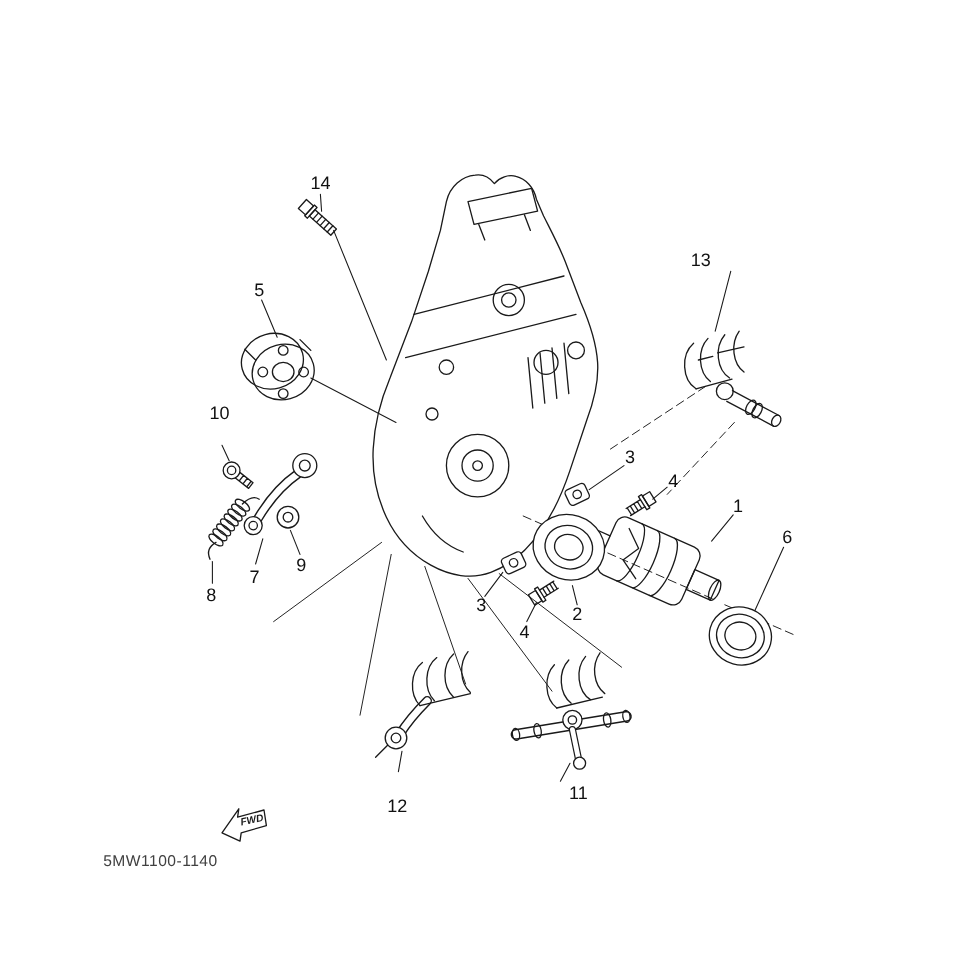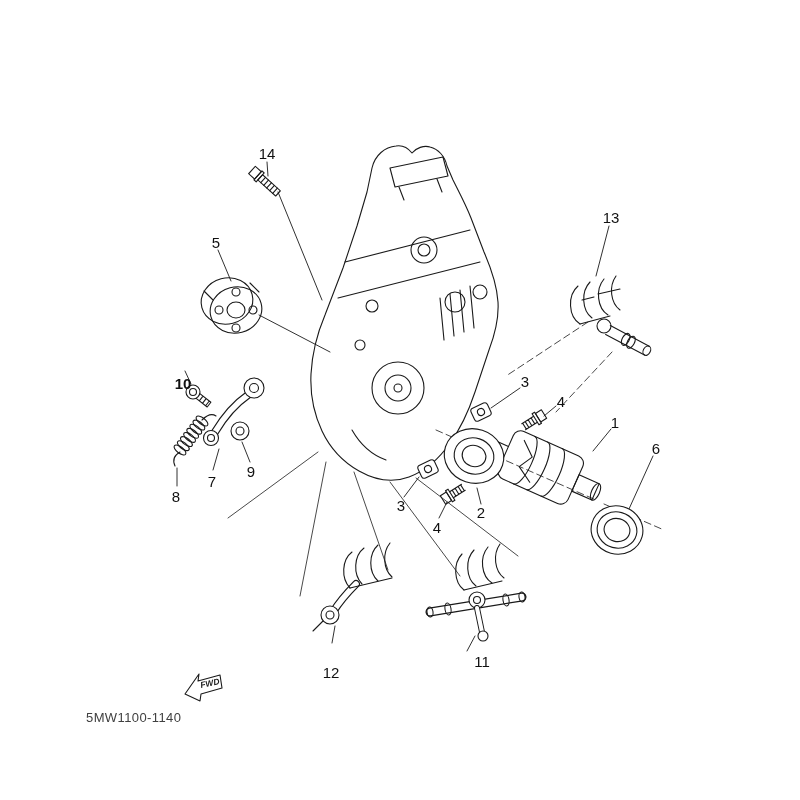--- a/index.html
+++ b/index.html
@@ -218,22 +218,22 @@
         <path d="M185,694 L199,674 L198,681 L220,675 L222,688 L201,694 L200,701 Z"></path>
         <text x="201" y="688" font-size="8.5" font-style="italic" font-weight="bold" font-family="Liberation Sans, sans-serif" fill="#1a1a1a" stroke="none" transform="rotate(-12 201 688)">FWD</text>
       </g>
 
     </g>
   </svg>
 
   <div class="callout-layer">
       <span class="callout" style="left: 267px; top: 153px;">14</span>
       <span class="callout" style="left: 216px; top: 242px;">5</span>
-      <span class="callout" style="left: 611px; top: 217px; text-align: center;">13</span>
-      <span class="callout" style="left: 183px; top: 383px; font-weight: bold;">10</span>
+      <span class="callout" style="left: 584px; top: 217px; text-align: center;">13</span>
+      <span class="callout" style="left: 183px; top: 345px;">10</span>
       <span class="callout" style="left: 525px; top: 381px;">3</span>
       <span class="callout" style="left: 561px; top: 401px;">4</span>
       <span class="callout" style="left: 615px; top: 422px;">1</span>
       <span class="callout" style="left: 656px; top: 448px;">6</span>
       <span class="callout" style="left: 251px; top: 471px;">9</span>
       <span class="callout" style="left: 212px; top: 481px;">7</span>
       <span class="callout" style="left: 176px; top: 496px;">8</span>
       <span class="callout" style="left: 481px; top: 512px;">2</span>
       <span class="callout" style="left: 401px; top: 505px;">3</span>
       <span class="callout" style="left: 437px; top: 527px;">4</span>

